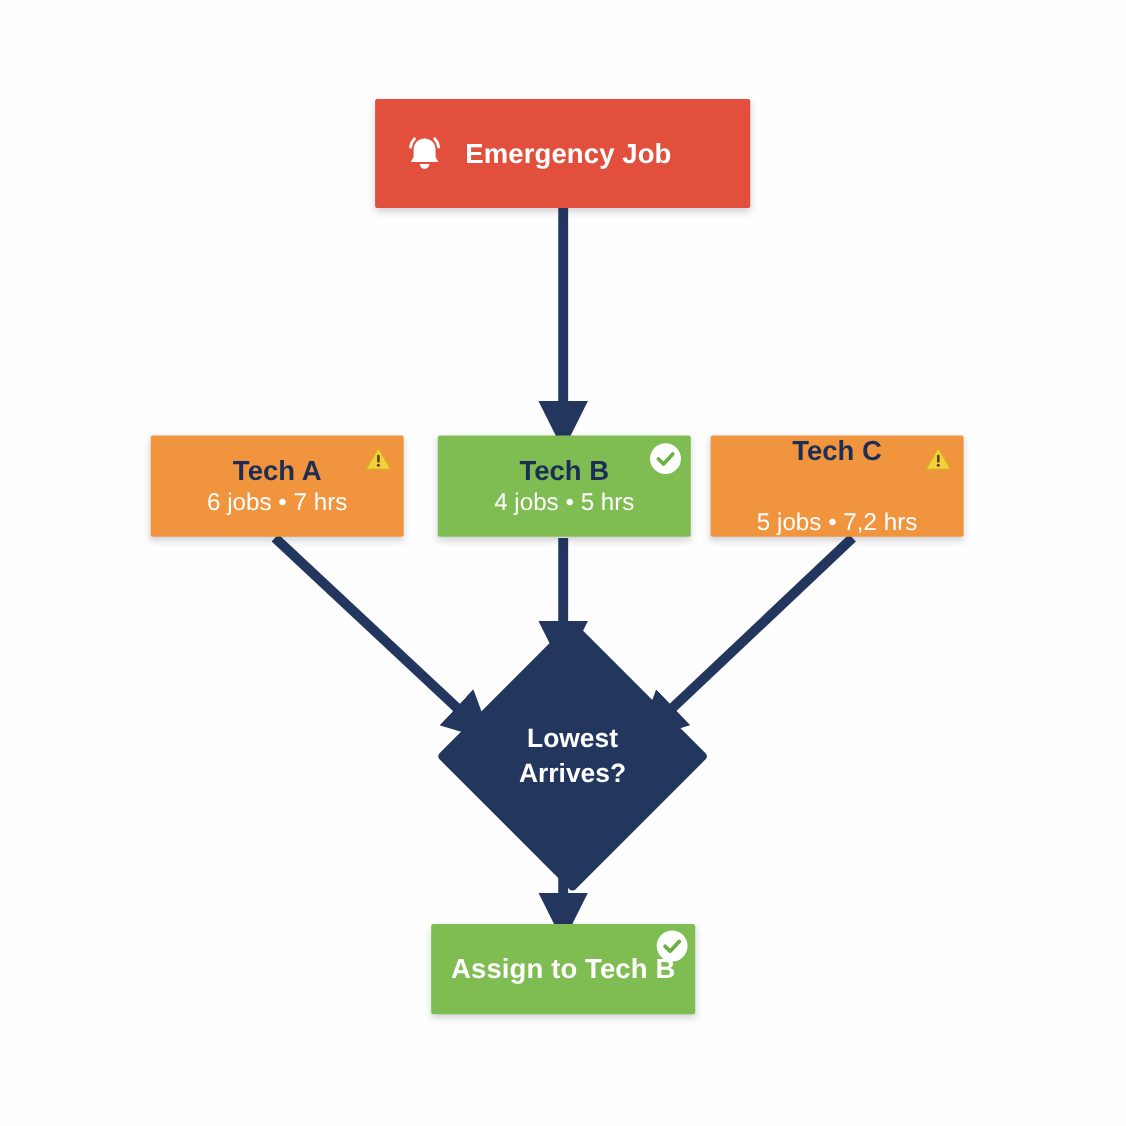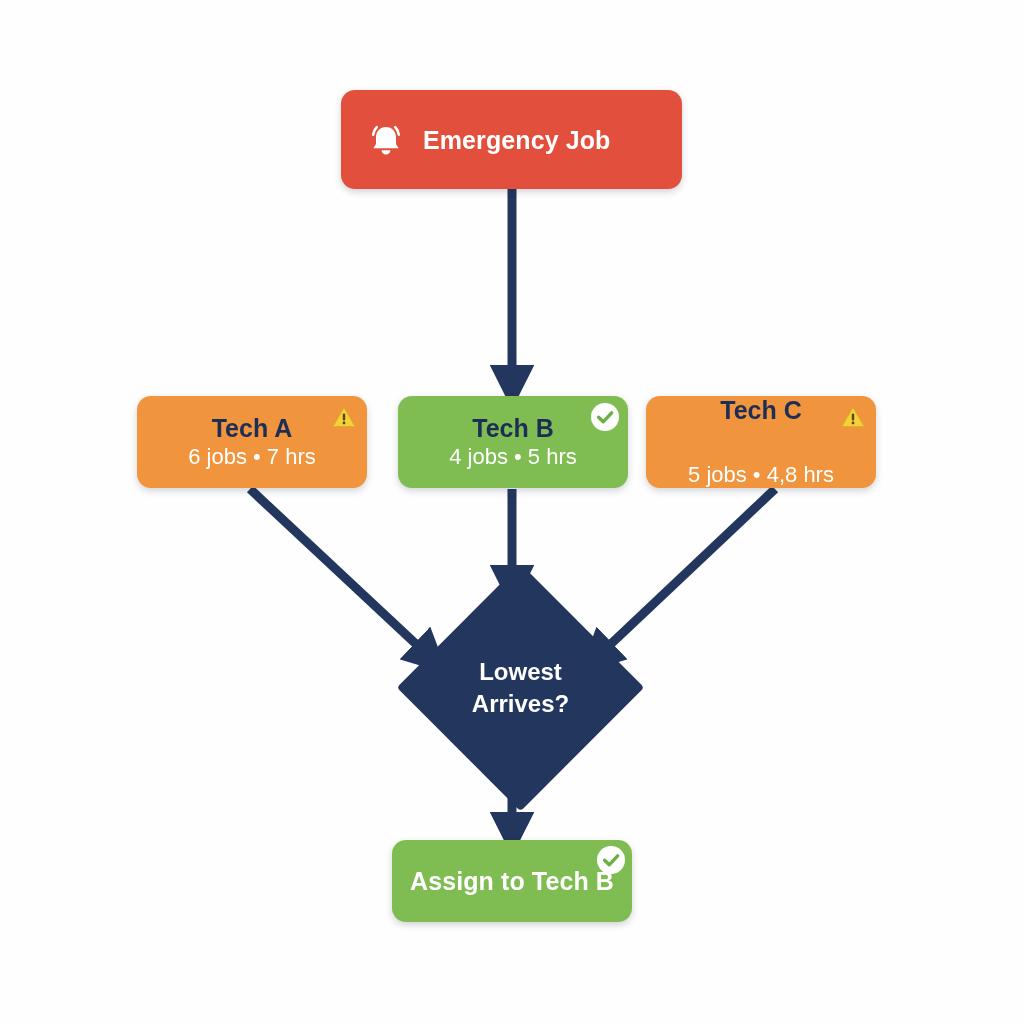--- a/index.html
+++ b/index.html
@@ -18,21 +18,21 @@
   
   #connectors {
     position:absolute; left:0; top:0;
     width:1024px; height:1024px;
     z-index:1;
   }
   
   .node {
     position:absolute;
     z-index:2;
-    border-radius:14px;
+    border-radius:2px;
     display:flex;
     flex-direction:column;
     align-items:center;
     justify-content:center;
     box-shadow:0 3px 7px rgba(40,45,60,0.20);
   }
 
   
   #node-emergency {
     left:341px; top:90px;
@@ -187,21 +187,21 @@
 
   <div class="node tech" id="node-tech-c">
     <span class="corner-badge">
       <svg width="24" height="22" viewBox="0 0 24 22" xmlns="http://www.w3.org/2000/svg">
         <path d="M12 1.5 L23 20.5 H1 Z" fill="#F5D03C" stroke="#D8B21E" stroke-width="1" stroke-linejoin="round"></path>
         <rect x="10.8" y="7.5" width="2.4" height="7" rx="1.1" fill="#5A4505"></rect>
         <circle cx="12" cy="17" r="1.4" fill="#5A4505"></circle>
       </svg>
     </span>
     <span class="tech-title">Tech C</span>
-    <span class="tech-sub">5 jobs • 4,8 hrs</span>
+    <span class="tech-sub">5 jobs • 7,2 hrs</span>
   </div>
 
   <div id="node-decision">
     <div class="diamond-shape"></div>
     <div class="diamond-label">
       <span>Lowest</span>
       <span>Arrives?</span>
     </div>
   </div>
 

